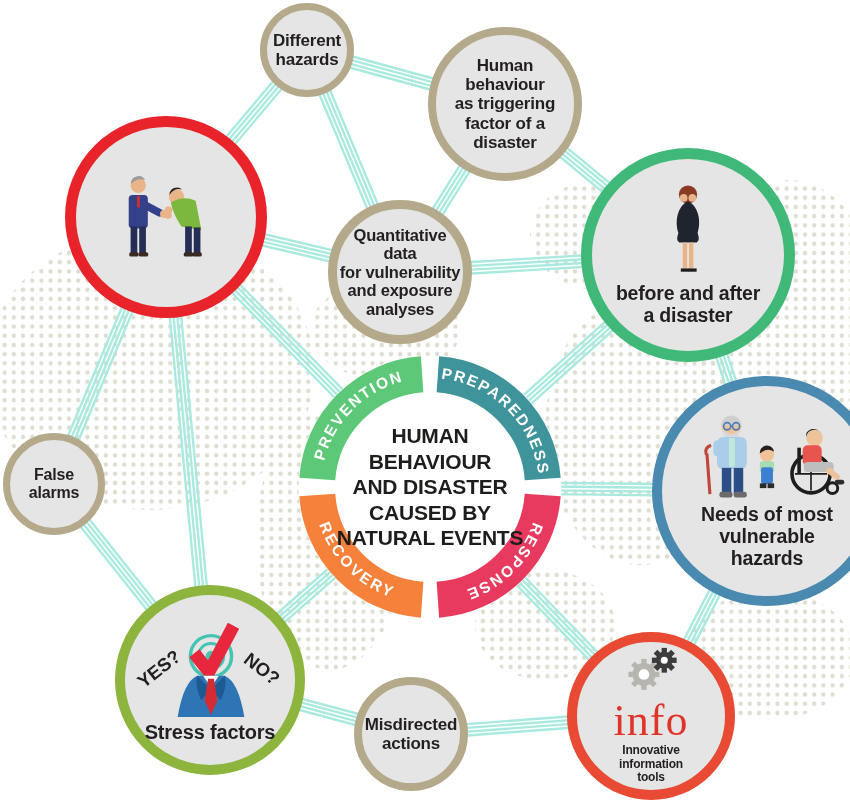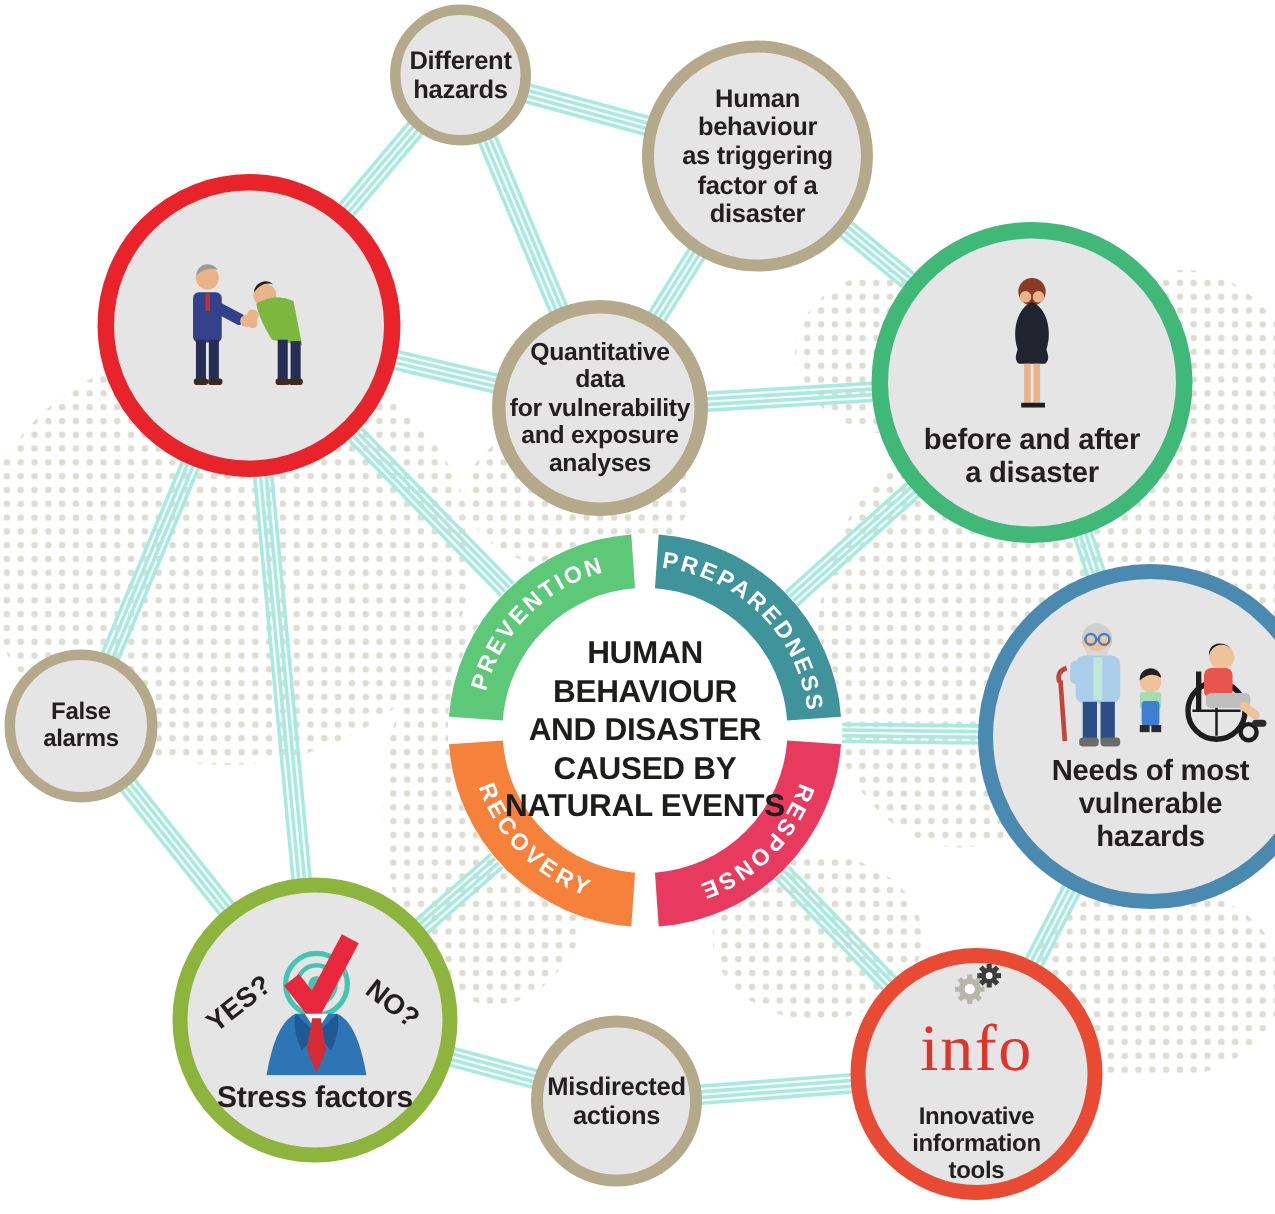--- a/index.html
+++ b/index.html
@@ -335,21 +335,21 @@
       <div class="node-label" style="font-size: 17px;">
           <div>Misdirected</div>
           <div>actions</div>
         </div>
     </div>
       <div class="node" style="left: 567px; top: 632px; width: 168px; height: 168px; border: 10px solid rgb(232, 74, 51);">
         <svg class="node-icon" width="66" height="46">
           <use href="#icon-gears" xlink:href="#icon-gears"></use>
         </svg>
       <div class="node-extra">info</div>
-        <div class="node-label" style="font-size: 16px; margin-top: 14px;">
+        <div class="node-label" style="font-size: 12px;">
           <div>Innovative</div>
           <div>information</div>
           <div>tools</div>
         </div>
     </div>
     </div>
 
 </div>
 
 </body></html>

